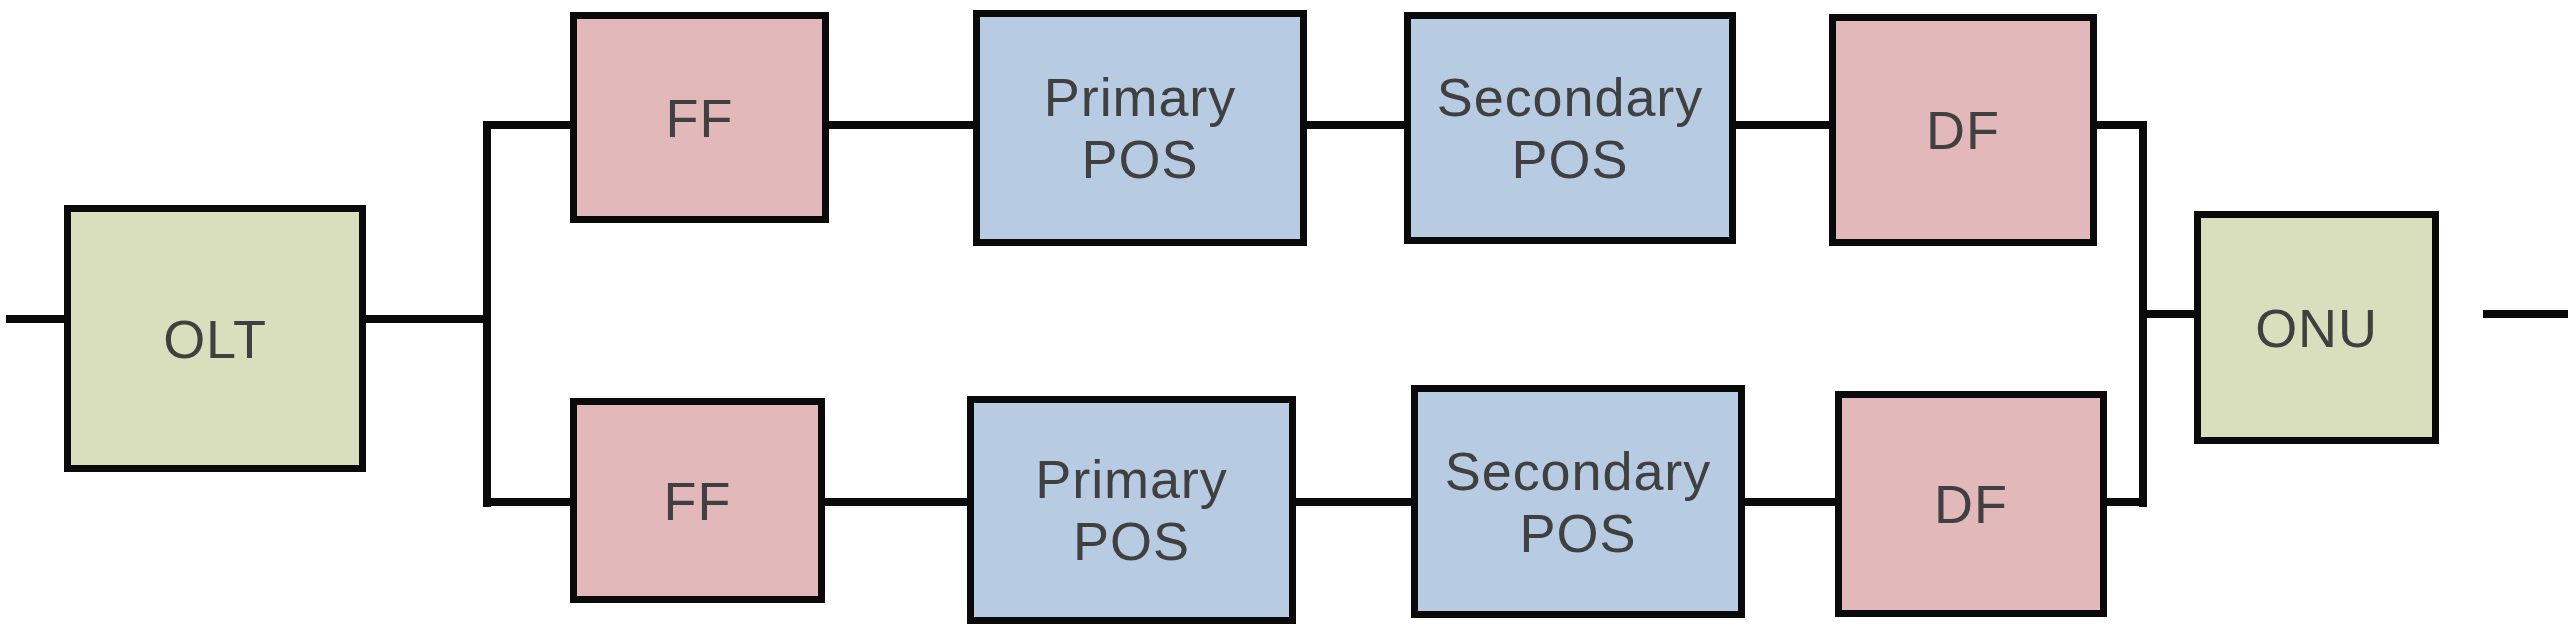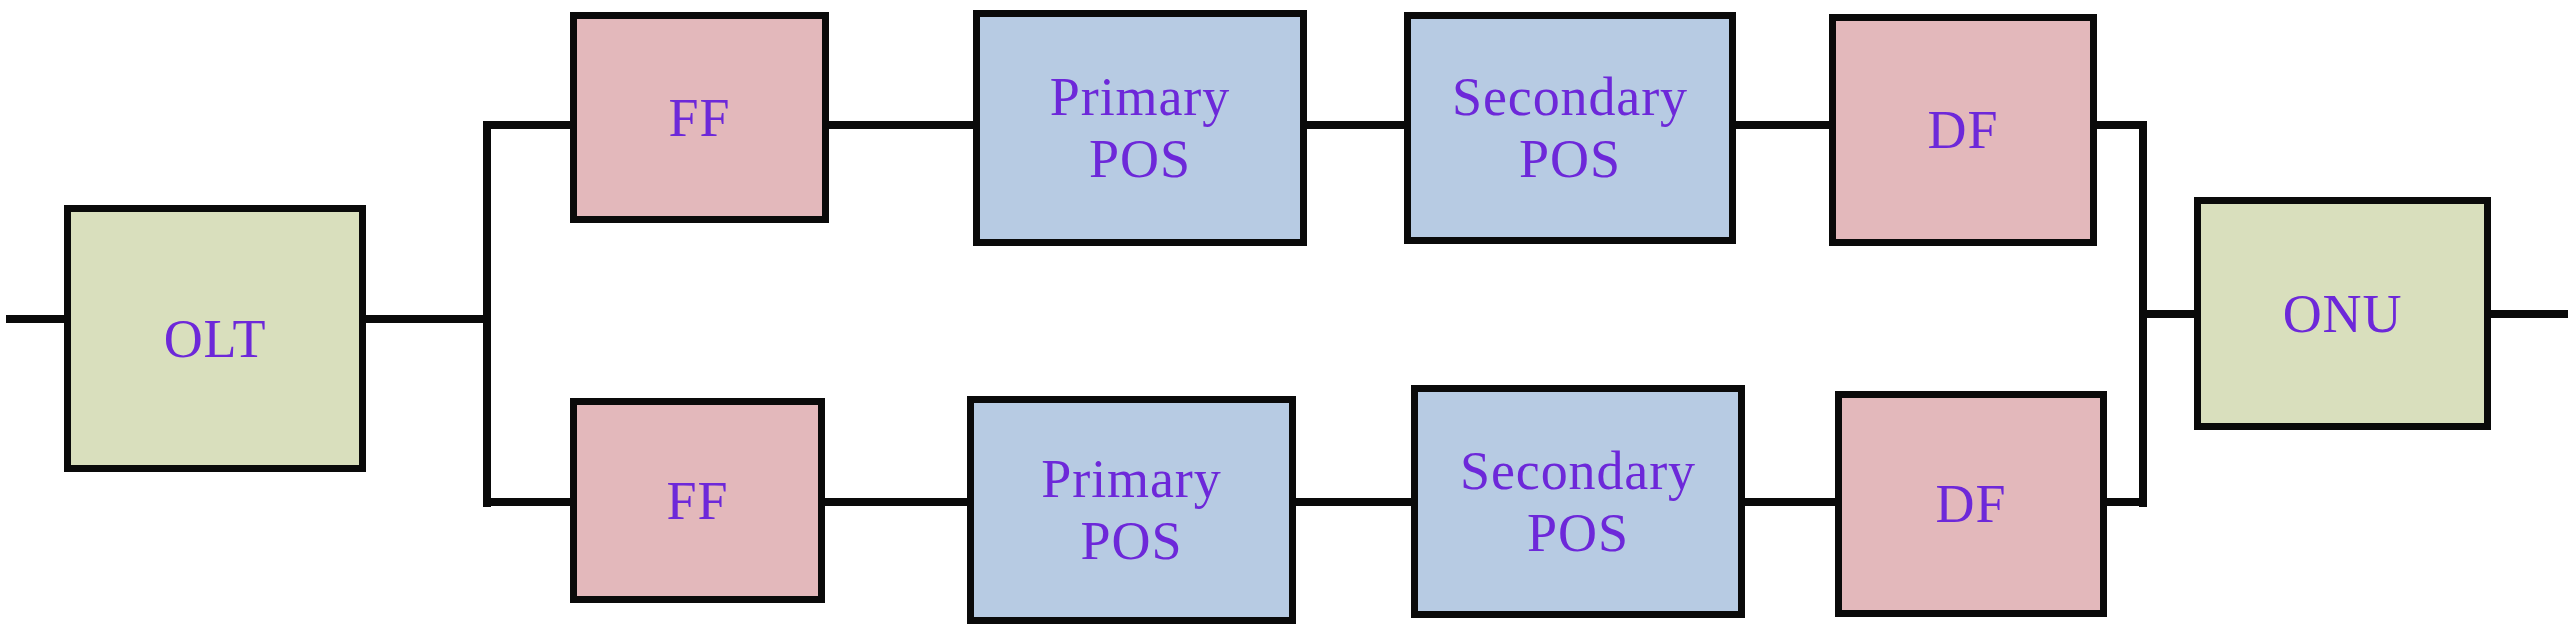--- a/index.html
+++ b/index.html
@@ -24,24 +24,24 @@
     position: absolute;
     box-sizing: border-box;
     border: 7.5px solid var(--c-line, #0a0a0a);
     z-index: 2;
     display: flex;
     align-items: center;
     justify-content: center;
     text-align: center;
   }
   .label {
-    font-family: Liberation Serif, serif;
+    font-family: Liberation Sans, sans-serif;
     font-size: 54px;
     line-height: 62px;
-    color: #6d28d9;
+    color: #404040;
     letter-spacing: 0.9px;
   }
   .label span { display: block; }
 </style>
 </head>
 <body>
 
 <div id="diagram">
 
   <div class="wire" style="left:5.6px;   top:315px; width:66px;  height:8.4px"></div>
@@ -112,20 +112,20 @@
       <span>POS</span>
     </div>
   </div>
 
   <div class="node" style="left: 1835px; top: 391px; width: 272px; height: 226px; background: rgb(227, 184, 187);">
     <div class="label">
       <span>DF</span>
     </div>
   </div>
 
-  <div class="node" style="left: 2194px; top: 197px; width: 297px; height: 233px; background: rgb(217, 223, 189);">
+  <div class="node" style="left: 2194px; top: 211px; width: 245px; height: 233px; background: rgb(217, 223, 189);">
     <div class="label">
       <span>ONU</span>
     </div>
   </div>
 
 </div>
 
 
 </body></html>

